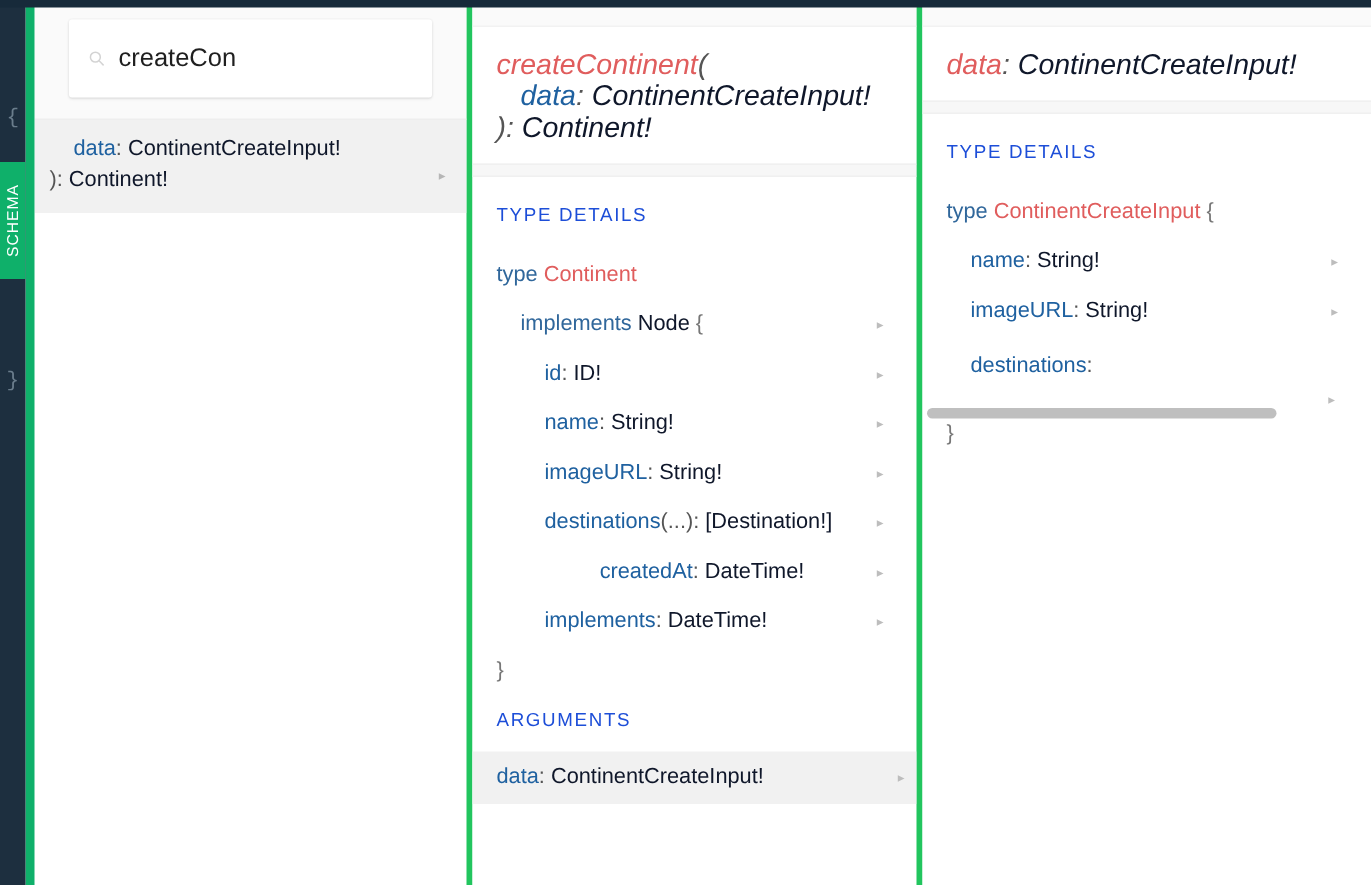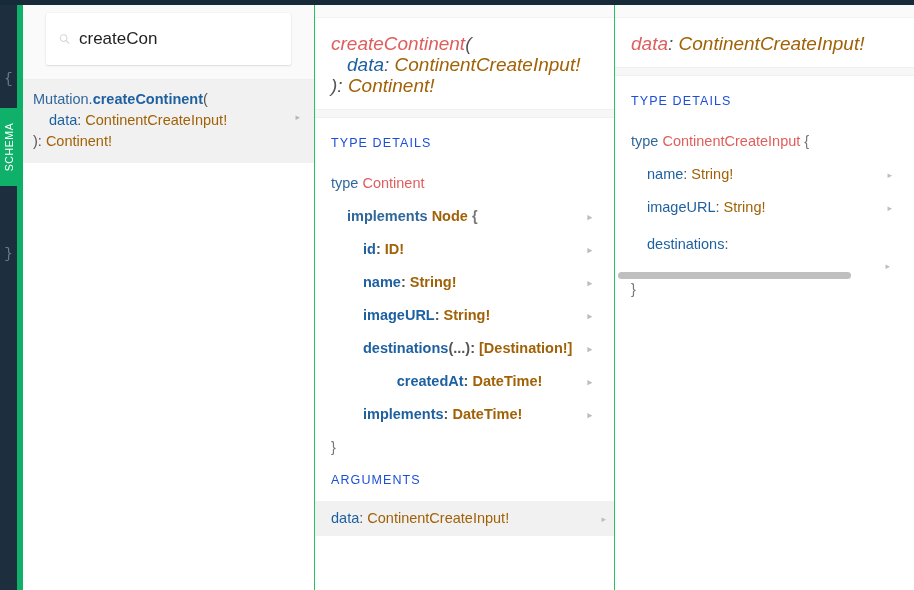--- a/index.html
+++ b/index.html
@@ -73,21 +73,21 @@
     flex: 0 0 6px;
     z-index: 19;
   }
 
   
   .col {
     position: relative;
     height: 590px;
     background: #ffffff;
     overflow: hidden;
-    border-right: 1px solid #22c55e;
+    border-right: 4px solid #22c55e;
   }
   .col-search   { width: 292px; flex: 0 0 292px; }
   .col-mid      { width: 300px; flex: 0 0 300px; }
   .col-right    { width: 299px; flex: 0 0 299px; border-right: none; }
 
   .col-header {
     height: 18px;
     background: #fafafa;
     border-bottom: 1px solid #f2f2f2;
   }
@@ -171,21 +171,21 @@
   .code-block {
     padding: 17px 16px 0 16px;
     font-size: 14.5px;
     line-height: 33px;
   }
   .code-line {
     position: relative;
     white-space: nowrap;
     padding-right: 22px;
   }
-  .code-line.ind1 { padding-left: 16px; font-weight: bold; }
+  .code-line.ind1 { padding-left: 16px; }
   .row-arrow {
     position: absolute;
     right: 6px; top: 50%;
     transform: translateY(-50%);
     color: #bdbdbd;
     font-size: 9px;
     line-height: 9px;
   }
   .arg-row {
     margin-top: 14px;
@@ -221,21 +221,21 @@
   }
   .rc-close {
     padding: 10px 16px 0 16px;
     font-size: 14.5px;
     line-height: 21px;
   }
 
   
   .tok-field   { color: #1f61a0; }
   .tok-fieldb  { color: #1f61a0; font-weight: bold; }
-  .tok-type    { color: #a16207; }
+  .tok-type    { color: #0f172a; }
   .tok-red     { color: #e05d5d; }
   .tok-kw      { color: #30679b; }
   .tok-punc    { color: #555555; }
   .tok-brace   { color: #777777; }
 </style>
 </head>
 <body>
 
 <div class="app">
 
@@ -258,23 +258,20 @@
           <svg viewBox="0 0 12 12" width="11" height="11">
             <circle cx="5" cy="5" r="3.6" fill="none" stroke="#555" stroke-width="1.1"></circle>
             <line x1="7.7" y1="7.7" x2="11" y2="11" stroke="#555" stroke-width="1.1"></line>
           </svg>
         </span>
         <input class="search-input" type="text" value="createCon" style="">
       </div>
     </div>
 
     <div class="result-row">
-      <div class="result-line">
-        <span class="tok-kw">Mutation.</span><span class="tok-fieldb">createContinent</span><span class="tok-punc">(</span>
-      </div>
       <div class="result-line indent">
         <span class="tok-field">data</span><span class="tok-punc">: </span><span class="tok-type">ContinentCreateInput!</span>
       </div>
       <div class="result-line">
         <span class="tok-punc">): </span><span class="tok-type">Continent!</span>
       </div>
       <span class="result-arrow">▸</span>
     </div>
   </div>
 

